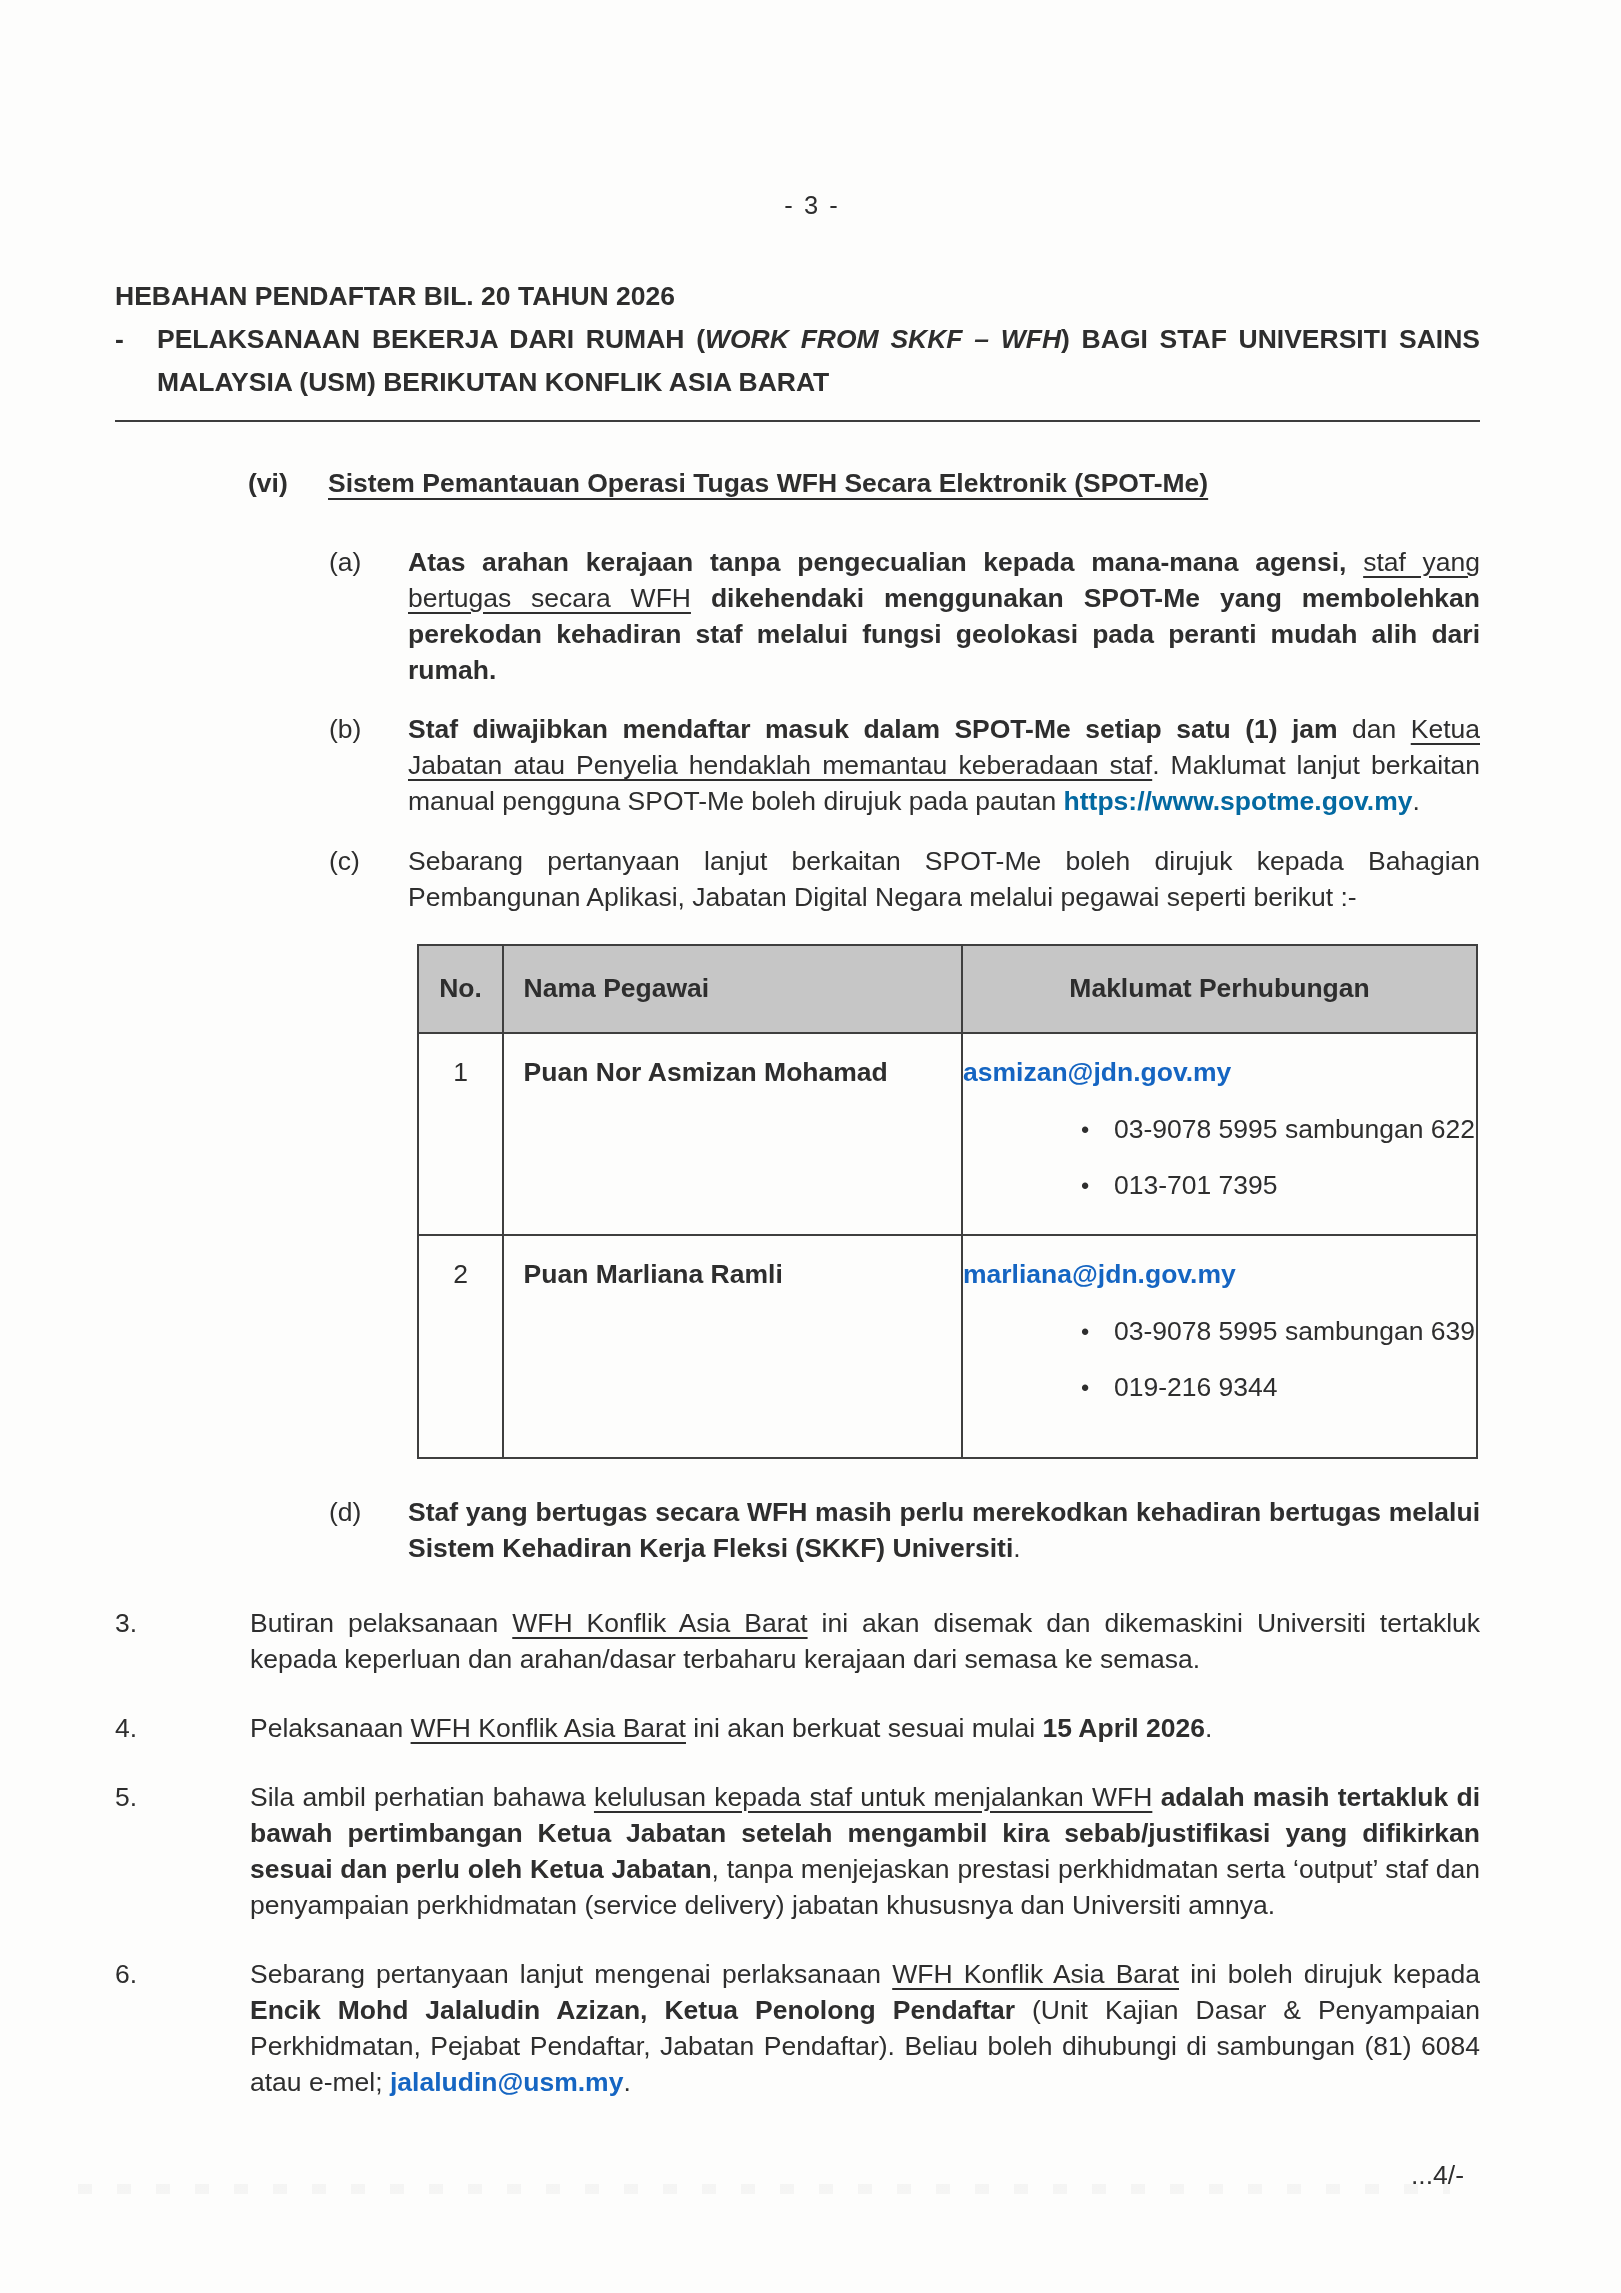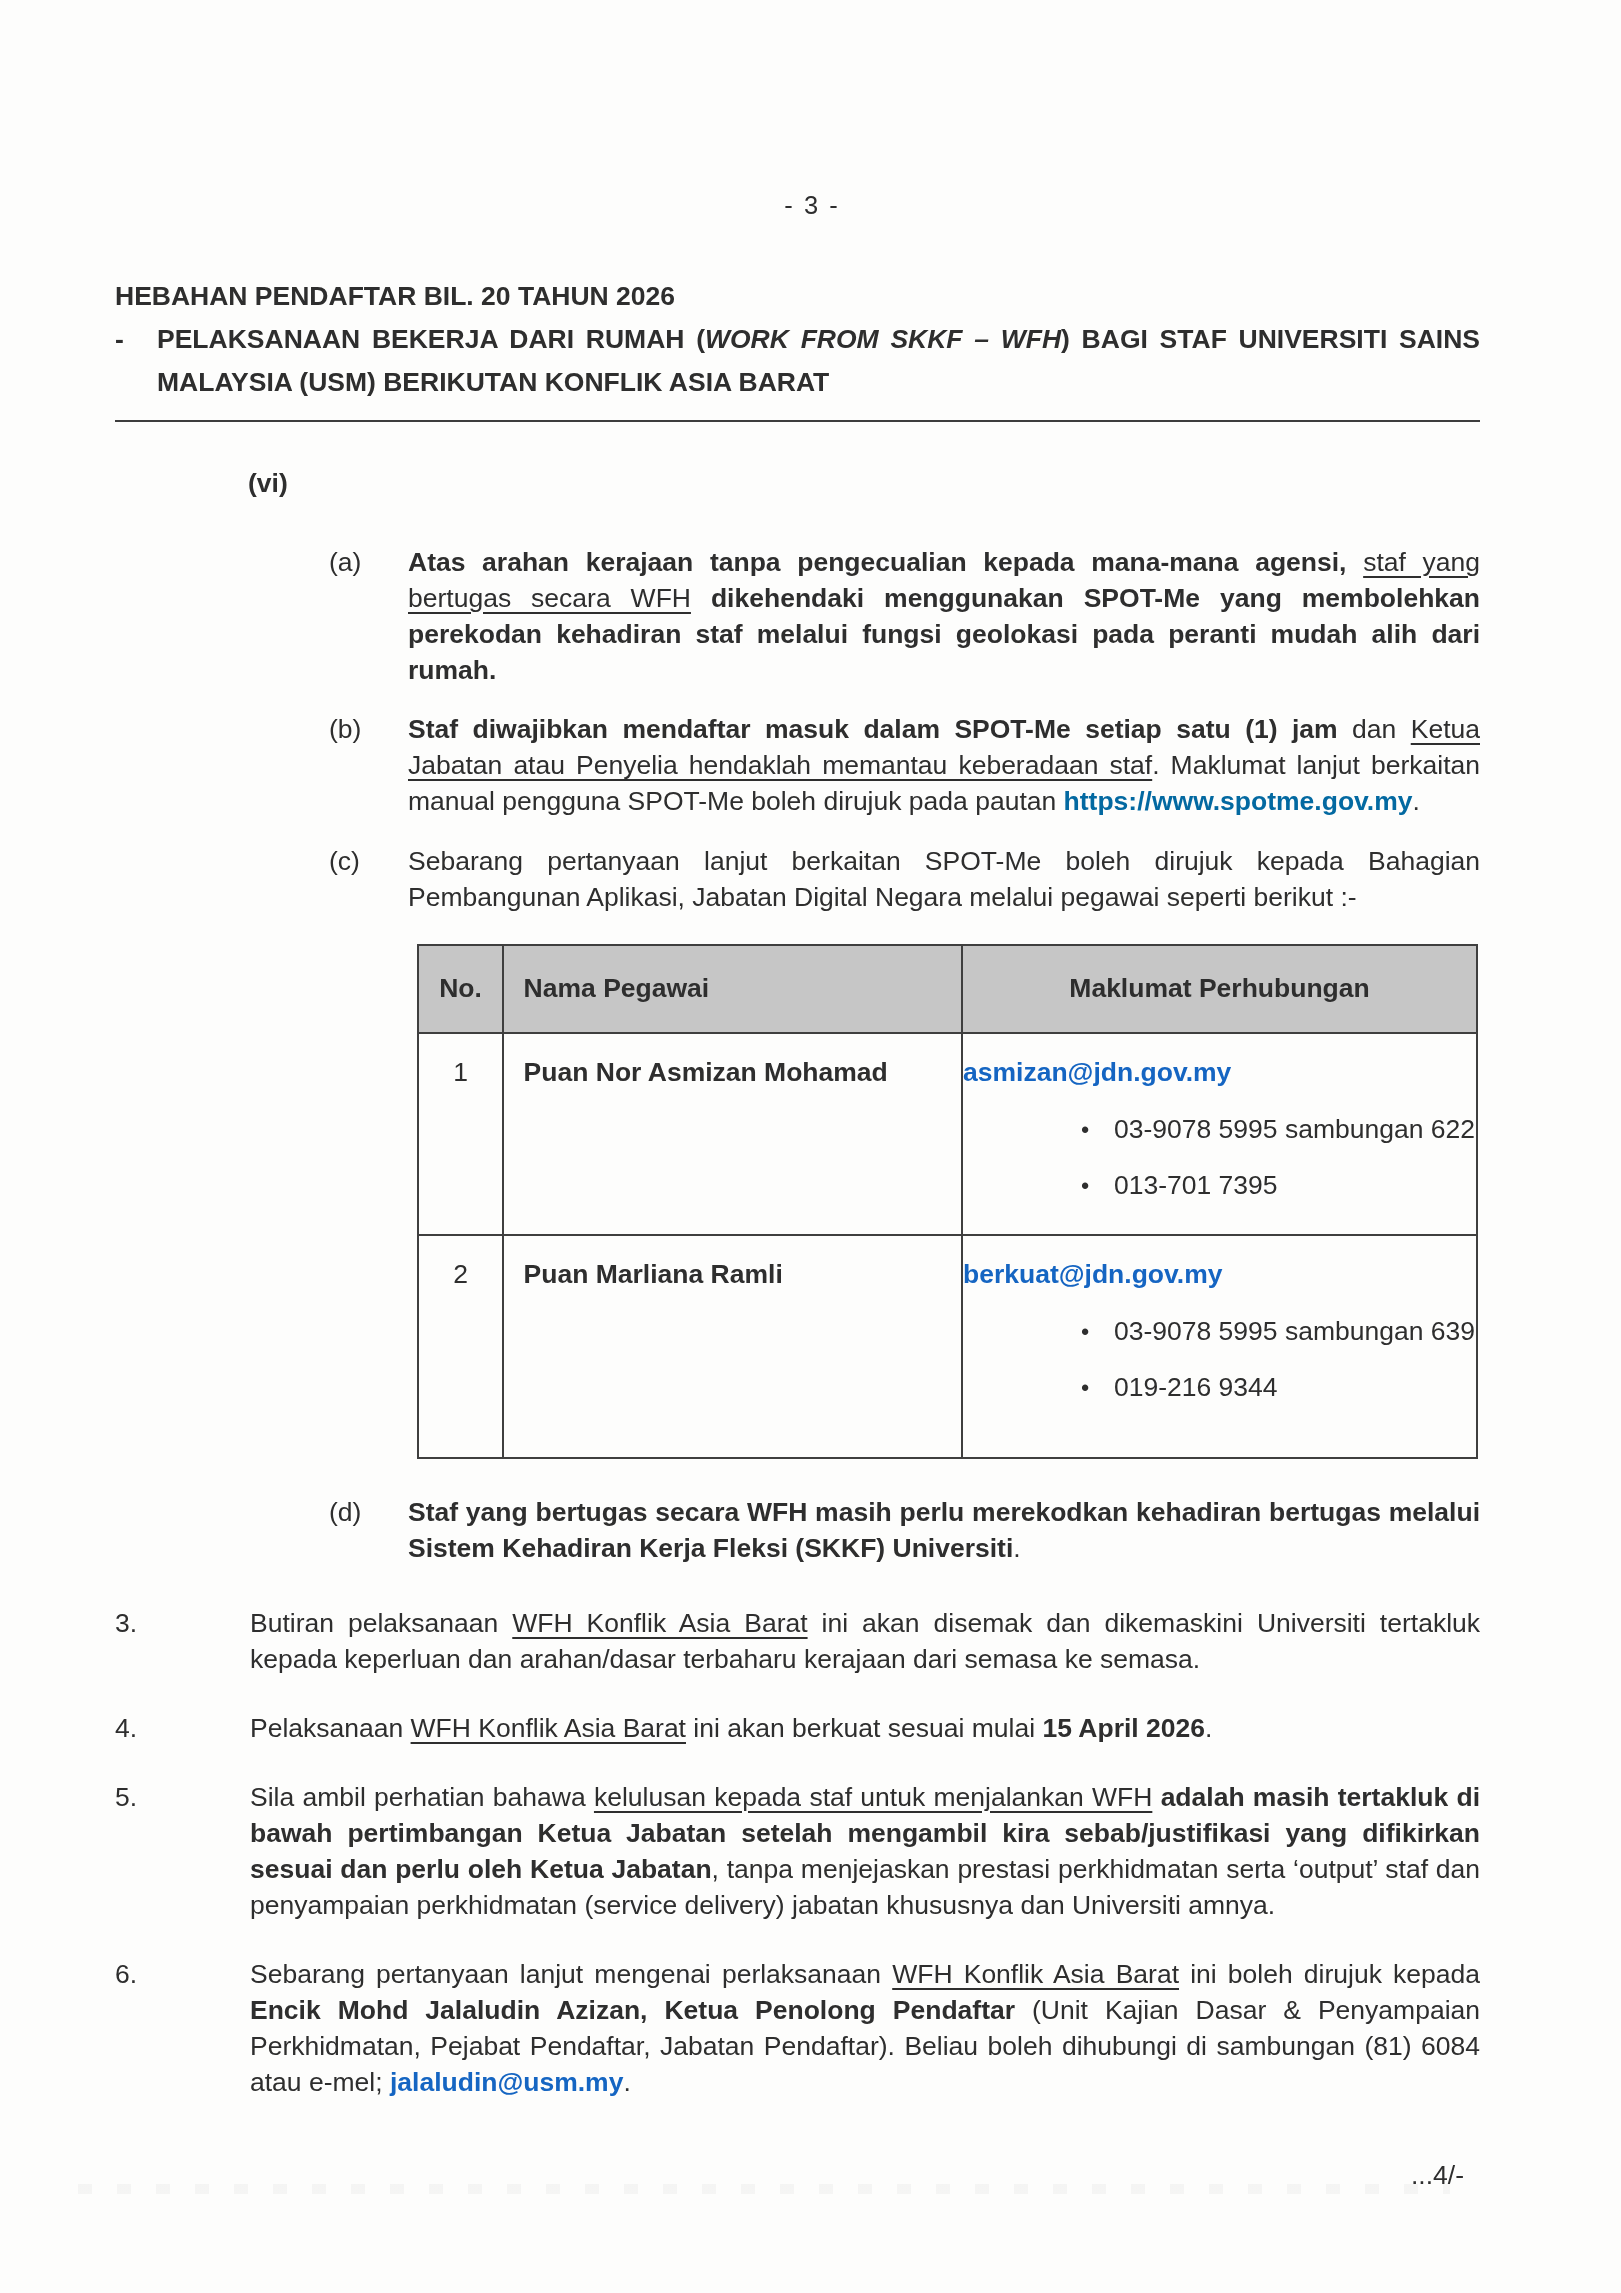--- a/index.html
+++ b/index.html
@@ -121,20 +121,21 @@
     <div class="subject-row">
       <div class="subject-dash">-</div>
       <div class="subject-text"><span class="run-b">PELAKSANAAN BEKERJA DARI RUMAH (</span><span class="run-bi">WORK FROM SKKF – WFH</span><span class="run-b">) BAGI STAF UNIVERSITI SAINS MALAYSIA (USM) BERIKUTAN KONFLIK ASIA BARAT</span></div>
     </div>
   </div>
 
   <hr class="rule">
 
   <div class="vi-row">
     <div class="vi-marker">(vi)</div>
+    <div class="vi-heading">Sistem Pemantauan Operasi Tugas WFH Secara Elektronik (SPOT-Me)</div>
   </div>
 
   <div class="item first">
     <div class="item-marker">(a)</div>
     <div class="item-body"><span class="run-b">Atas arahan kerajaan tanpa pengecualian kepada mana-mana agensi, </span><span class="run-u">staf yang bertugas secara WFH</span><span class="run-b"> dikehendaki menggunakan SPOT-Me yang membolehkan perekodan kehadiran staf melalui fungsi geolokasi pada peranti mudah alih dari rumah.</span></div>
   </div>
 
   <div class="item">
     <div class="item-marker">(b)</div>
     <div class="item-body"><span class="run-b">Staf diwajibkan mendaftar masuk dalam SPOT-Me setiap satu (1) jam</span><span class="run-n"> dan </span><span class="run-u">Ketua Jabatan atau Penyelia hendaklah memantau keberadaan staf</span><span class="run-n">. Maklumat lanjut berkaitan manual pengguna SPOT-Me boleh dirujuk pada pautan </span><span class="run-link">https://www.spotme.gov.my</span><span class="run-n">.</span></div>
@@ -173,21 +174,21 @@
               <span class="bullet">•</span>
               <span>013-701 7395</span>
             </li>
           </ul>
         </td>
       </tr>
       <tr class="row-2">
         <td class="c-no">2</td>
         <td class="c-name">Puan Marliana Ramli</td>
         <td class="c-contact">
-          <span class="email-link">berkuat@jdn.gov.my</span>
+          <span class="email-link">marliana@jdn.gov.my</span>
           <ul class="phone-list">
             <li class="phone-item">
               <span class="bullet">•</span>
               <span>03-9078 5995 sambungan 639</span>
             </li>
             <li class="phone-item">
               <span class="bullet">•</span>
               <span>019-216 9344</span>
             </li>
           </ul>

